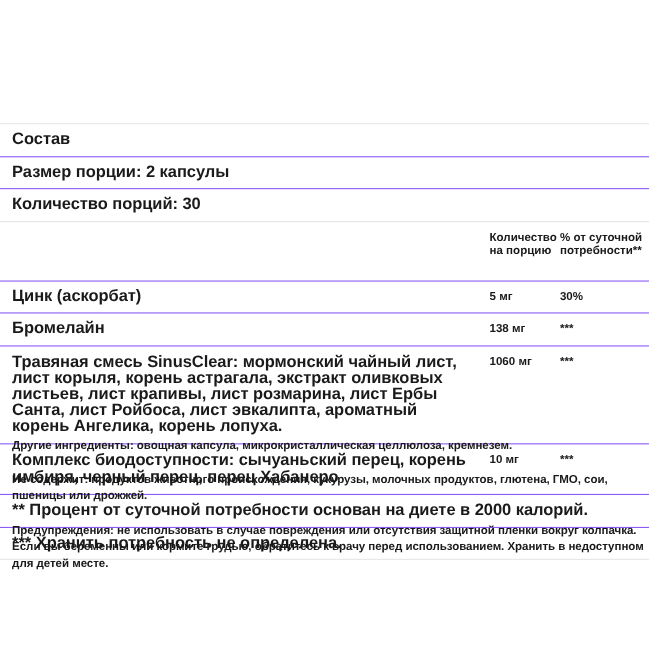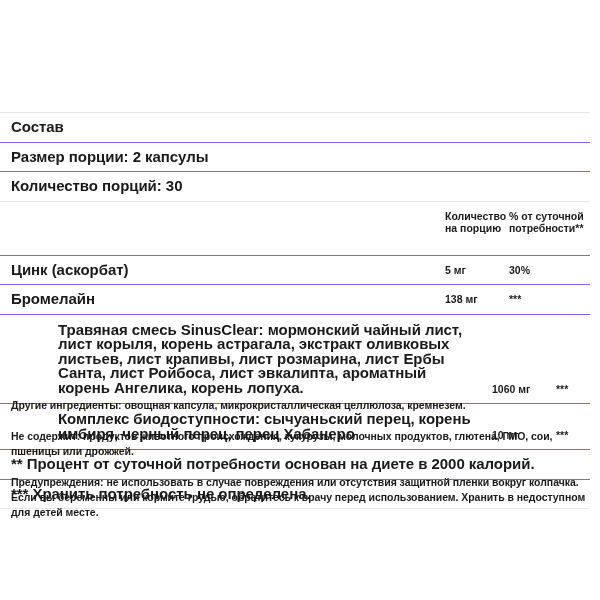--- a/index.html
+++ b/index.html
@@ -92,22 +92,21 @@
     width: 64px;
     white-space: normal;
   }
   .row.header .dv {
     width: 81px;
     white-space: normal;
   }
 
   
   .row.tall {
-    align-items: flex-end;
-    padding-left: 47px;
+    align-items: flex-start;
   }
   .row.tall .desc {
     padding-top: 8px;
     padding-bottom: 8px;
   }
 
   
   .row.first {
     border-top: 1px solid #e6e6e6;
   }

